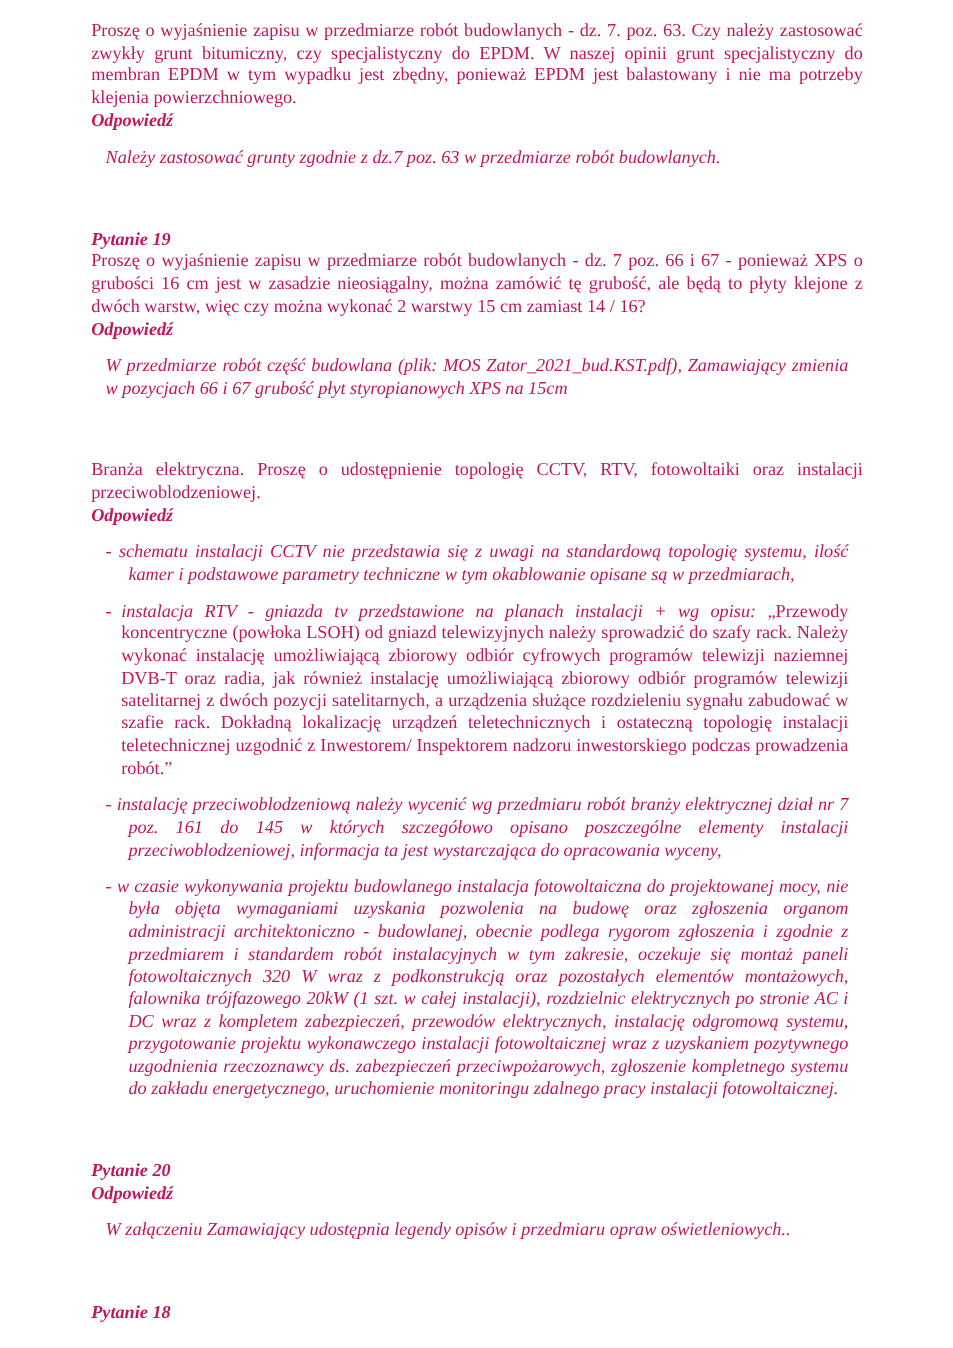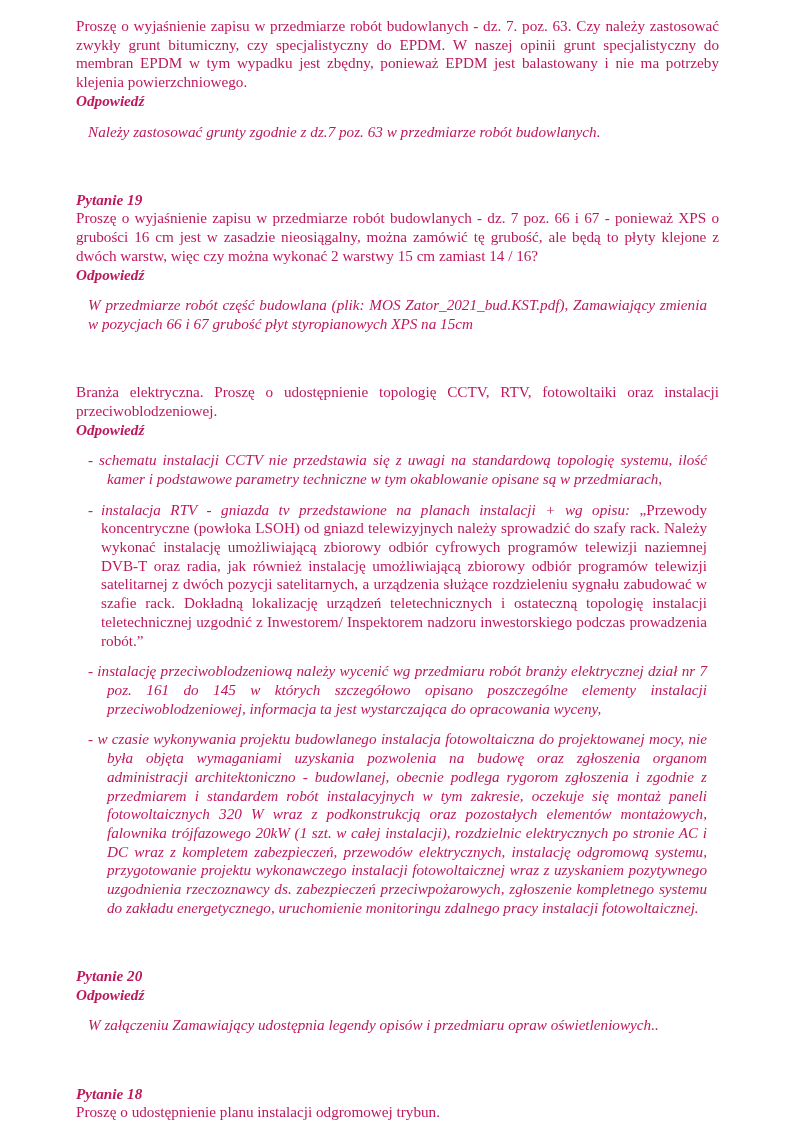--- a/index.html
+++ b/index.html
@@ -57,16 +57,15 @@
   <section>
     <p class="h">Pytanie 20</p>
     <p class="h">Odpowiedź</p>
     <p class="ans last-left">W załączeniu Zamawiający udostępnia legendy opisów i przedmiaru opraw oświetleniowych..</p>
   </section>
 
   <div class="gap"></div>
 
   <section>
     <p class="h">Pytanie 18</p>
-    <p class="p last-left">Proszę o udostępnienie planu instalacji odgromowej trybun.</p>
   </section>
 
 </div>
 
 </body></html>

